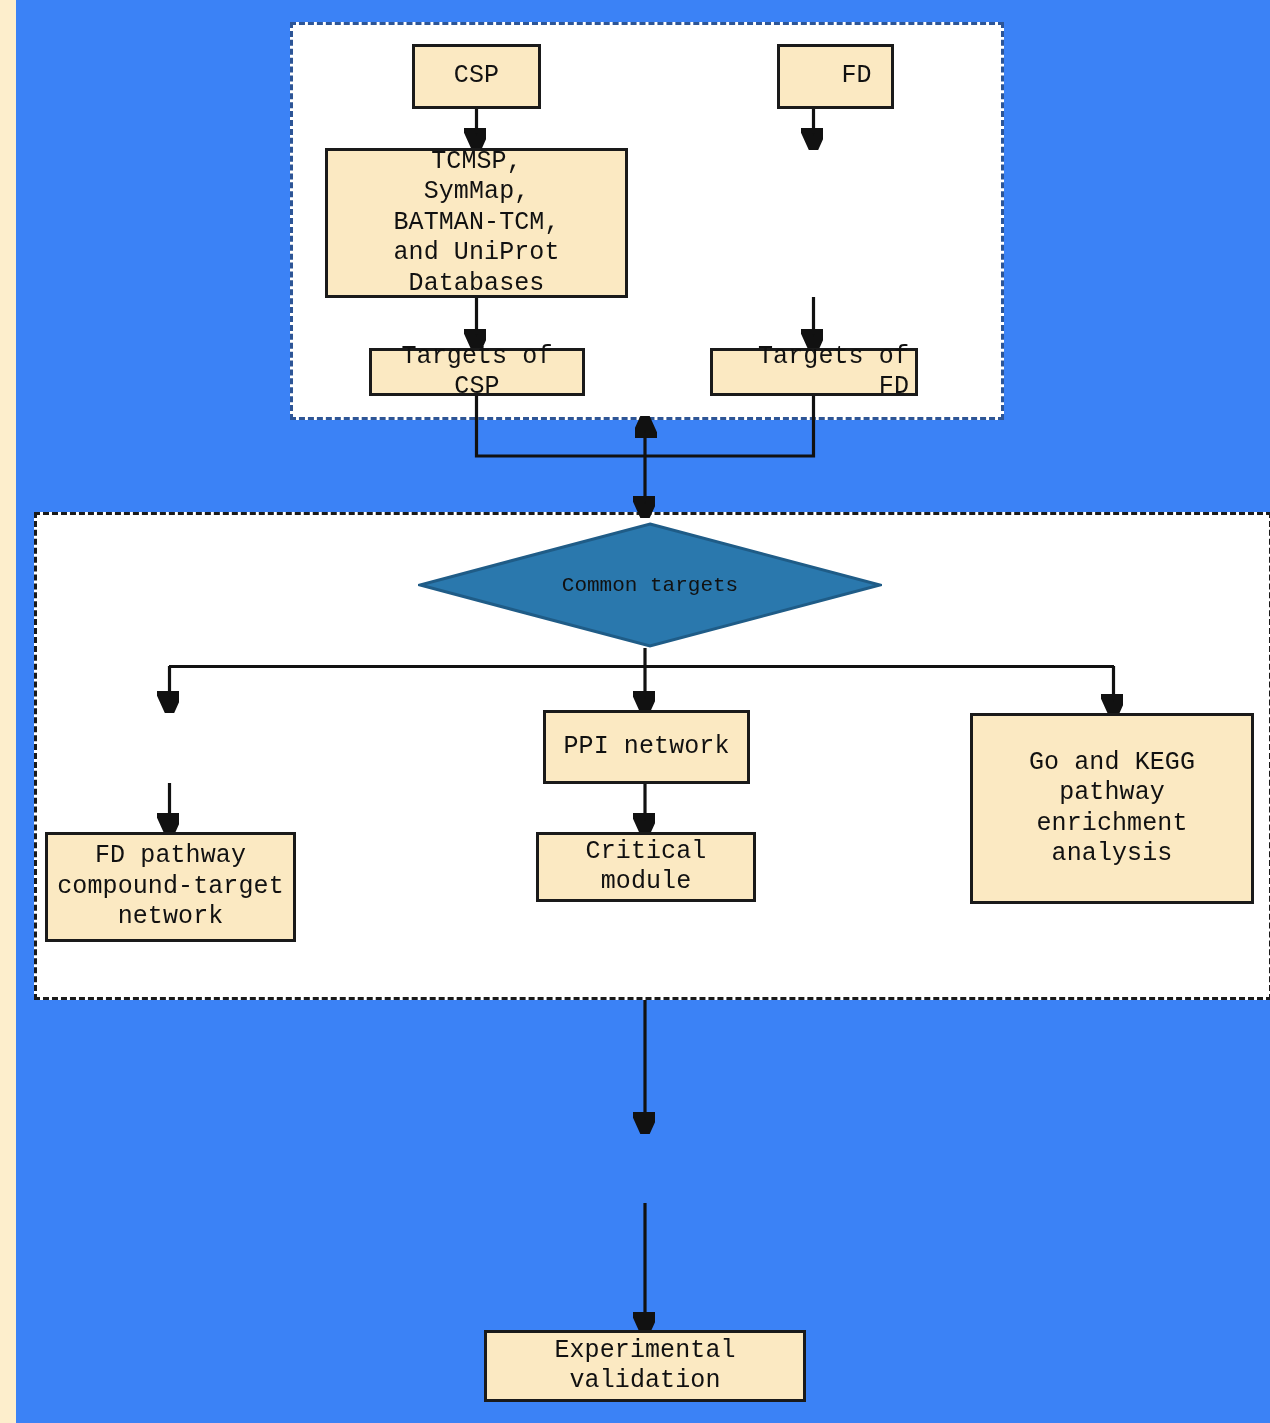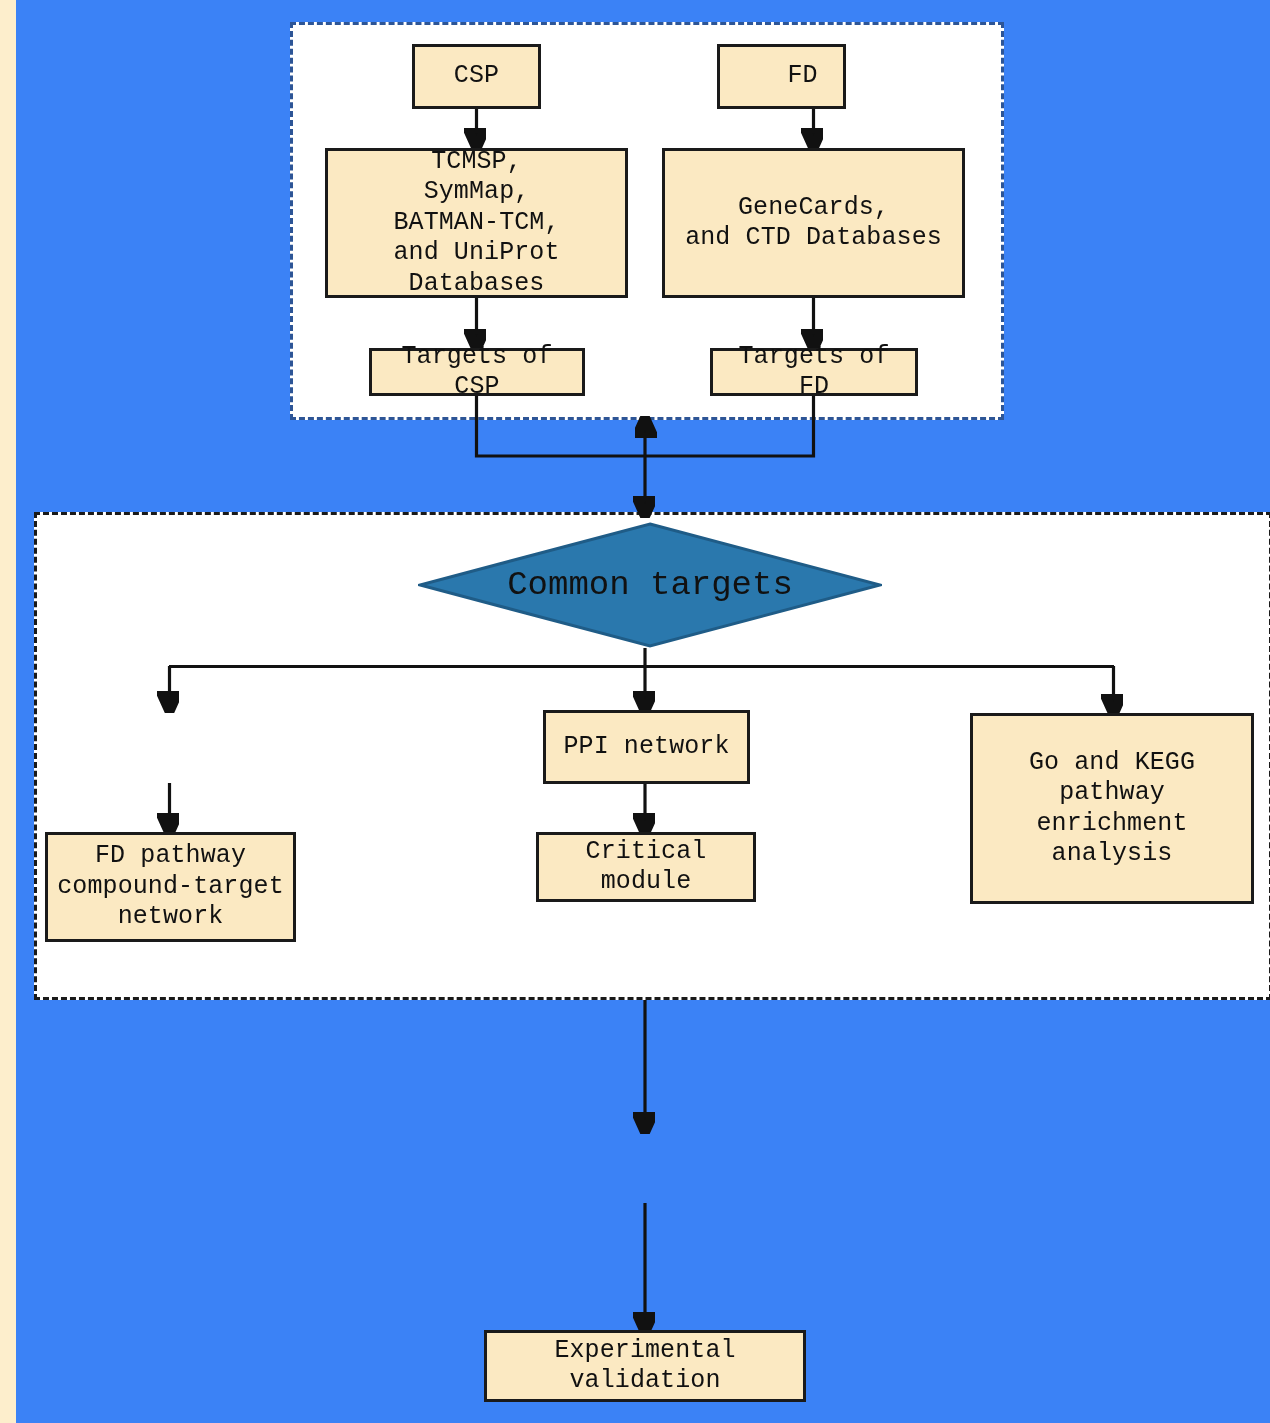--- a/index.html
+++ b/index.html
@@ -50,21 +50,21 @@
   
   #node-common-targets {
     position: absolute;
     left: 402px; top: 522px; width: 464px; height: 126px;
   }
   #node-common-targets svg { display: block; }
   #node-common-targets .diamond-label {
     position: absolute;
     left: 0; top: 0; width: 100%; height: 100%;
     display: flex; align-items: center; justify-content: center;
-    font-size: 34px;
+    font-size: 21px;
     color: #111111;
     pointer-events: none;
   }
   
   #connectors {
     position: absolute;
     left: 0; top: 0;
     width: 1270px; height: 1423px;
     pointer-events: none;
   }
@@ -116,33 +116,31 @@
 
     <line x1="629" y1="783" x2="629" y2="831" marker-end="url(#arrowhead)"></line>
 
     <line x1="629" y1="1000" x2="629" y2="1130" marker-end="url(#arrowhead)"></line>
 
     <line x1="629" y1="1203" x2="629" y2="1330" marker-end="url(#arrowhead)"></line>
   </svg>
 
   <div class="node" style="left:396px; top:44px; width:129px; height:65px;">CSP</div>
 
-  <div class="node" style="left:701px; top:44px; width:129px; height:65px;padding-left:48px;">FD</div>
+  <div class="node" style="left:761px; top:44px; width:117px; height:65px;padding-left:48px;">FD</div>
 
   <div class="node" style="left:309px; top:148px; width:303px; height:150px;">TCMSP,
 SymMap,
 BATMAN-TCM,
 and UniProt Databases</div>
 
-  <div class="node" style="left:646px; top:148px; width:303px; height:150px;">GeneCards,
-and CTD Databases</div>
 
   <div class="node" style="left:353px; top:348px; width:216px; height:48px;">Targets of CSP</div>
 
-  <div class="node" style="left:694px; top:348px; width:208px; height:48px;">Targets of FD</div>
+  <div class="node" style="left:694px; top:348px; width:208px; height:48px;text-align:right;">Targets of FD</div>
 
   <div id="node-common-targets">
     <svg width="464" height="126" viewBox="0 0 464 126">
       <polygon points="232,2 462,63 232,124 2,63" fill="#2a78ad" stroke="#1f5c87" stroke-width="3"></polygon>
     </svg>
     <div class="diamond-label">Common targets</div>
   </div>
 
 
   <div class="node" style="left:527px; top:710px; width:207px; height:74px;">PPI network</div>

